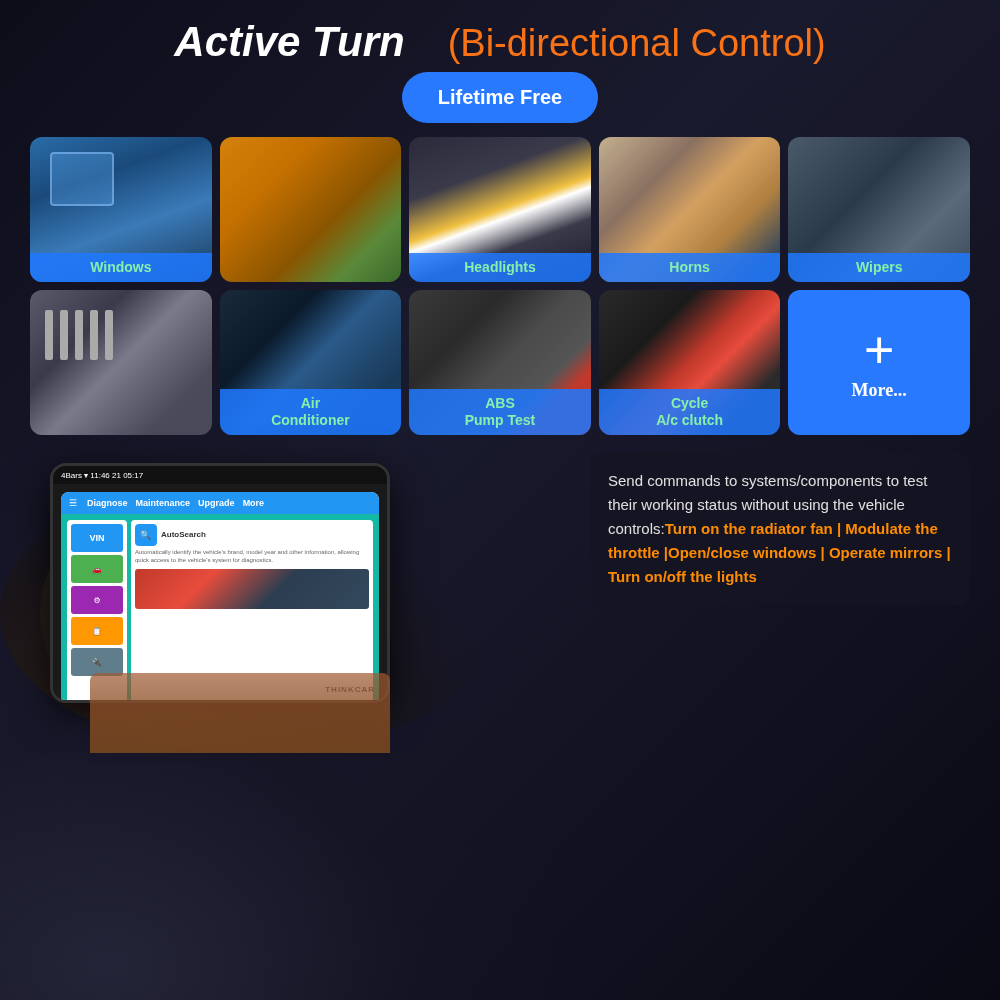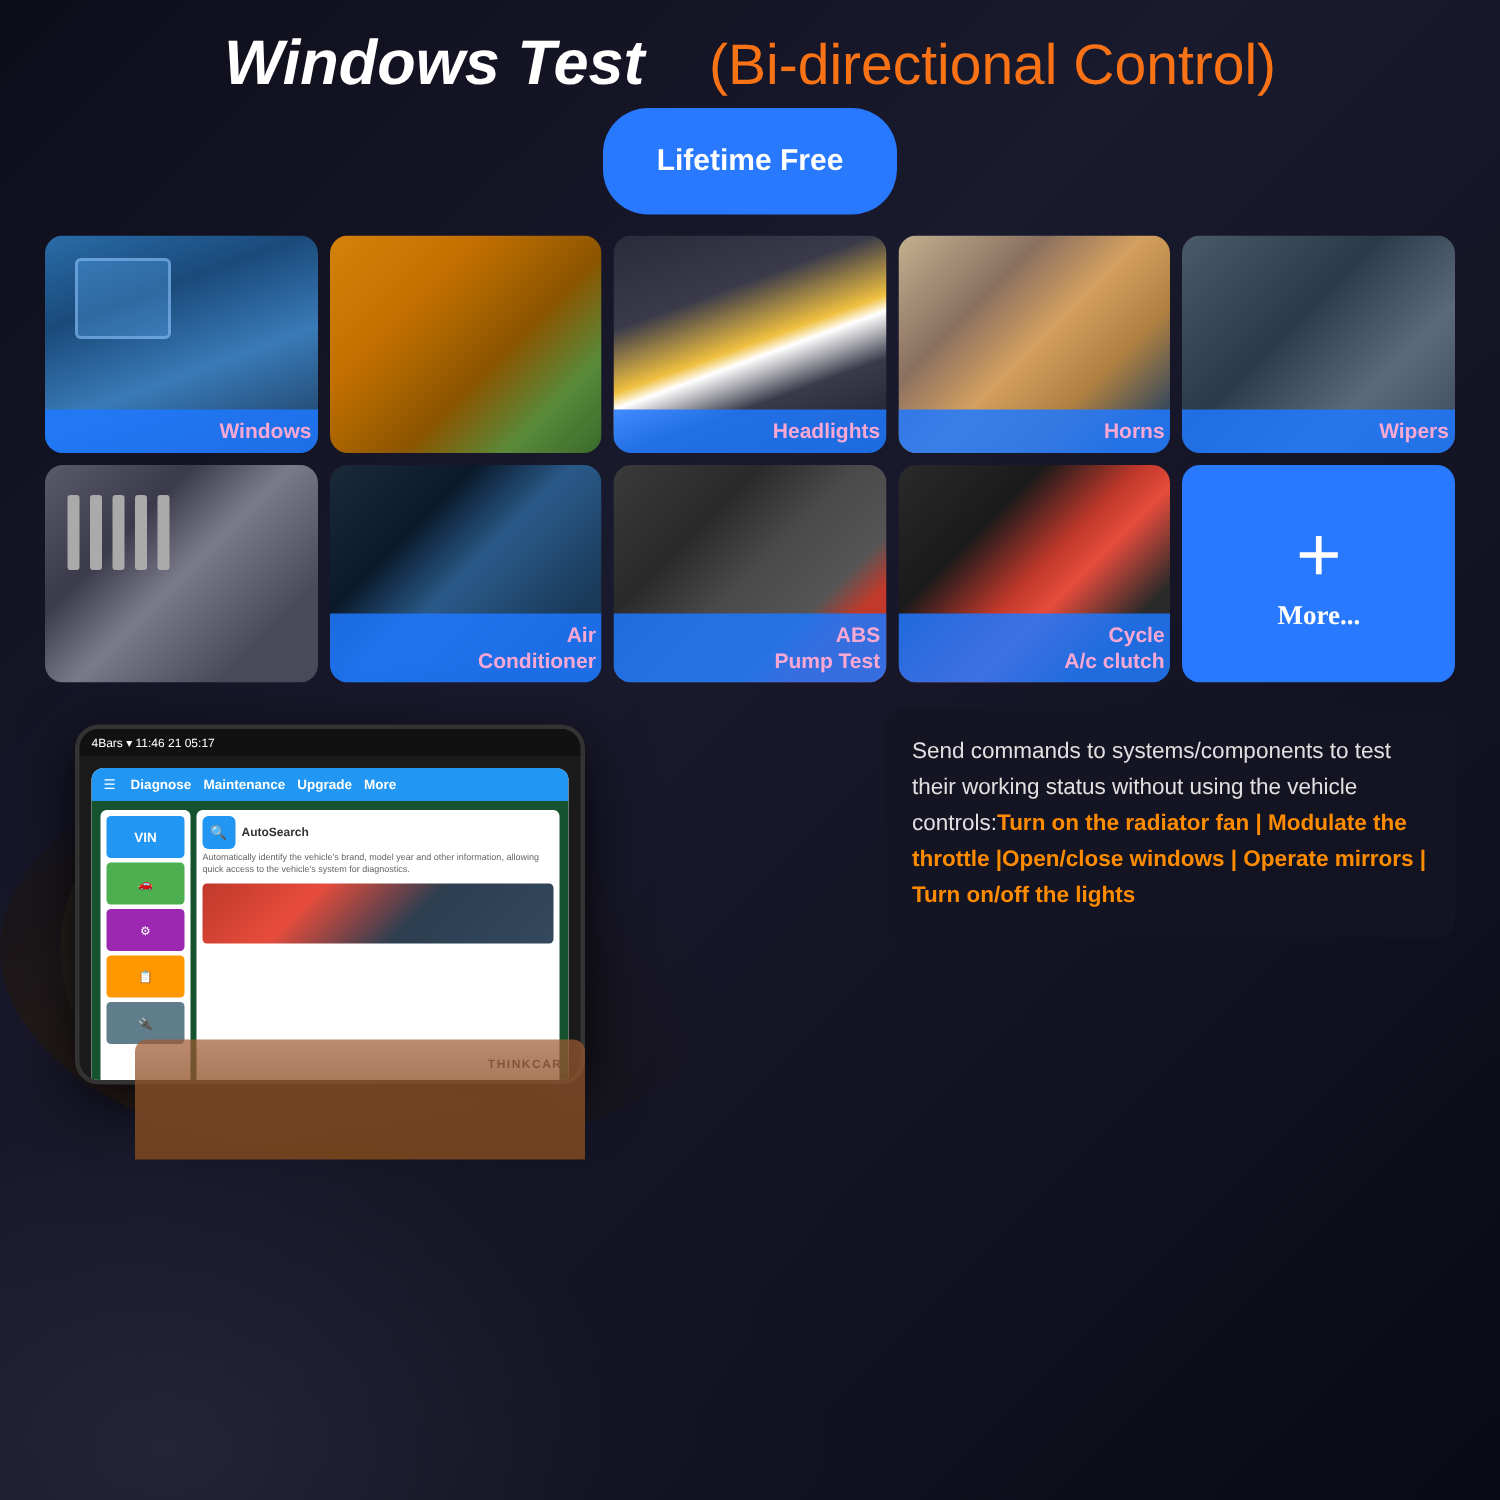--- a/index.html
+++ b/index.html
@@ -47,21 +47,21 @@
     .badge-row {
       text-align: center;
       margin-bottom: 14px;
     }
     .lifetime-badge {
       display: inline-block;
       background: #2979ff;
       color: #fff;
       font-size: 20px;
       font-weight: 600;
-      padding: 24px 36px;
+      padding: 14px 36px;
       border-radius: 30px;
     }
 
     
     .grid-row {
       display: flex;
       gap: 8px;
       margin-bottom: 8px;
       justify-content: center;
     }
@@ -80,22 +80,22 @@
       height: 100%;
       position: relative;
     }
 
     .grid-item .label {
       position: absolute;
       bottom: 0;
       left: 0;
       right: 0;
       background: rgba(30, 120, 255, 0.85);
-      color: #f9a8d4;
-      text-align: right;
+      color: #86efac;
+      text-align: center;
       font-size: 14px;
       font-weight: 600;
       padding: 6px 4px;
       line-height: 1.2;
     }
 
     
     .img-windows {
       background: linear-gradient(160deg, #2a6ca8 0%, #1a4a7a 30%, #3a7ab8 60%, #1a3a5a 100%);
     }
@@ -216,21 +216,21 @@
       gap: 8px;
     }
 
     .tablet-nav-item {
       color: #fff;
       font-size: 9px;
       font-weight: 600;
     }
 
     .tablet-screen-body {
-      background: #14532d;
+      background: #14b8a6;
       height: calc(100% - 22px);
       padding: 6px;
       display: flex;
       gap: 4px;
     }
 
     .tablet-sidebar {
       width: 60px;
       background: #fff;
       border-radius: 4px;
@@ -326,21 +326,21 @@
   </style>
 </head>
 <body>
 
 <div class="bg-overlay"></div>
 <div class="dashboard-bg"></div>
 
 <div class="content">
 
   <div class="title-row">
-    <span class="title-bold">Windows Test</span><span class="title-normal">(Bi-directional Control)</span>
+    <span class="title-bold">Active Turn</span><span class="title-normal">(Bi-directional Control)</span>
   </div>
 
   <div class="badge-row">
     <span class="lifetime-badge">Lifetime Free</span>
   </div>
 
   <div class="grid-row">
     <div class="grid-item row1-item">
       <div class="img-area img-windows"></div>
       <div class="label">Windows</div>

